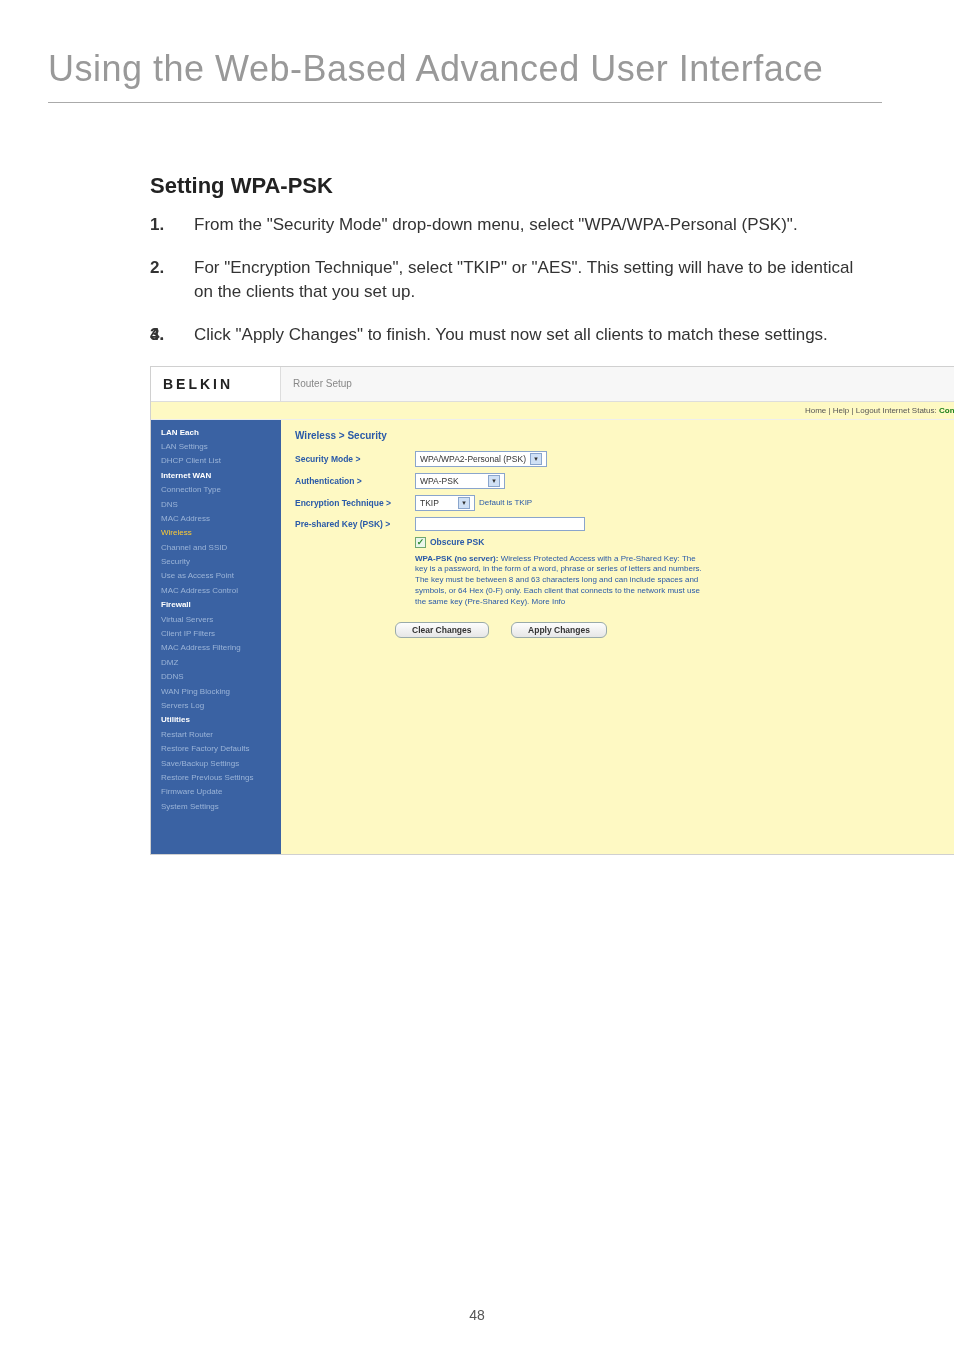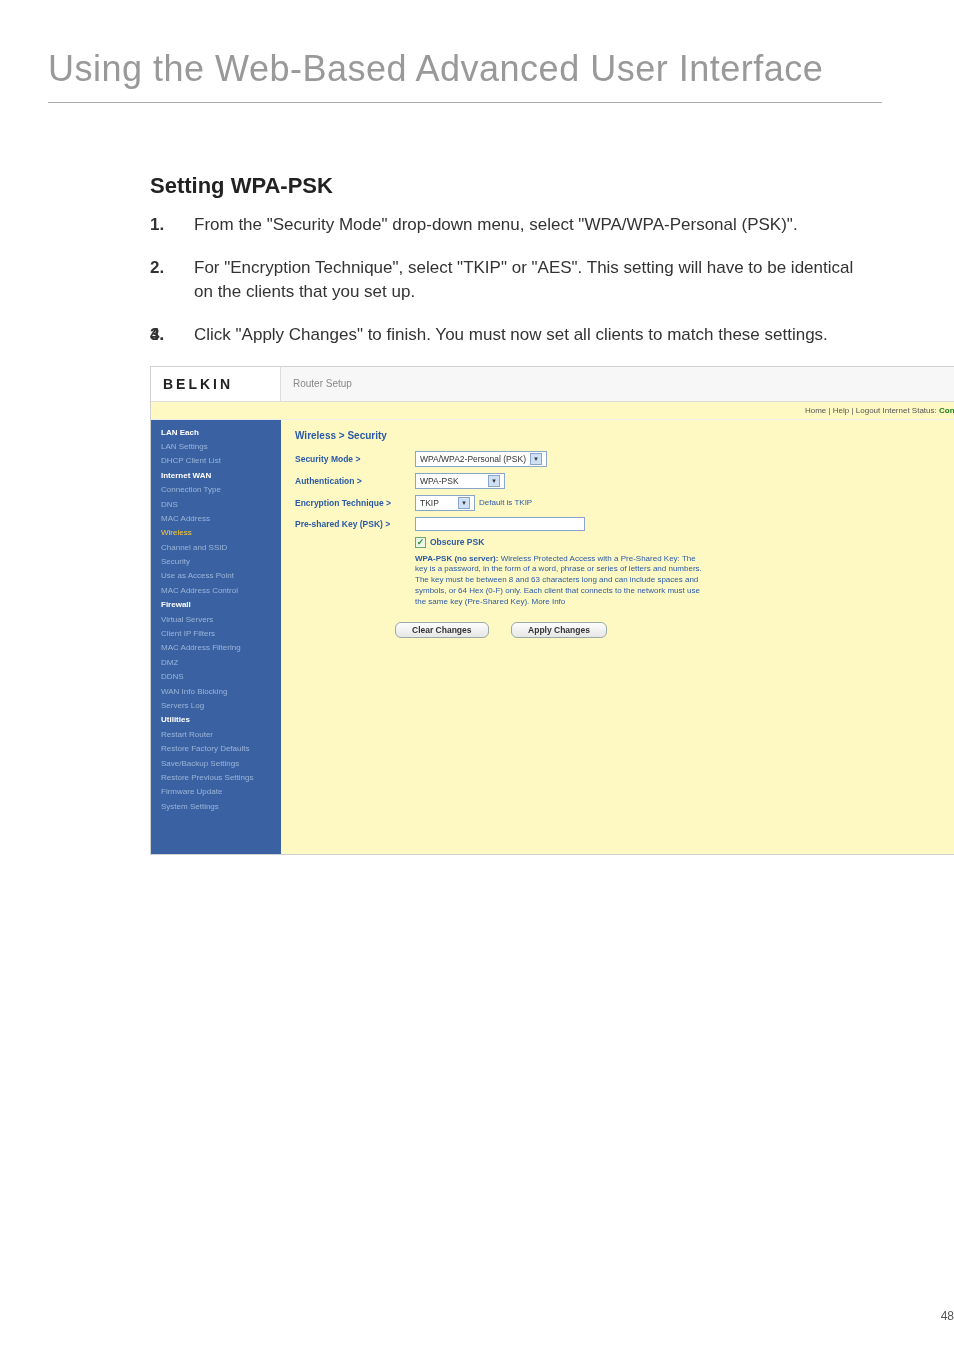--- a/index.html
+++ b/index.html
@@ -161,22 +161,22 @@
     font-size: 8.5px;
     color:#333;
     border-radius: 6px;
     margin-right: 20px;
     font-weight: bold;
   }
   .page-num {
     position: absolute;
     bottom: 40px;
     width: 100%;
-    text-align: right;
-    font-size: 12px;
+    text-align: center;
+    font-size: 14px;
     color: #555;
   }
 </style>
 </head>
 <body>
 
 <div class="page-title">Using the Web-Based Advanced User Interface</div>
 <hr class="title-rule">
 
 <div class="content">
@@ -211,21 +211,21 @@
         <div class="sb-item sb-dim">Channel and SSID</div>
         <div class="sb-item sb-dim">Security</div>
         <div class="sb-item sb-dim">Use as Access Point</div>
         <div class="sb-item sb-dim">MAC Address Control</div>
         <div class="sb-item sb-head">Firewall</div>
         <div class="sb-item sb-dim">Virtual Servers</div>
         <div class="sb-item sb-dim">Client IP Filters</div>
         <div class="sb-item sb-dim">MAC Address Filtering</div>
         <div class="sb-item sb-dim">DMZ</div>
         <div class="sb-item sb-dim">DDNS</div>
-        <div class="sb-item sb-dim">WAN Info Blocking</div>
+        <div class="sb-item sb-dim">WAN Ping Blocking</div>
         <div class="sb-item sb-dim">Servers Log</div>
         <div class="sb-item sb-head">Utilities</div>
         <div class="sb-item sb-dim">Restart Router</div>
         <div class="sb-item sb-dim">Restore Factory Defaults</div>
         <div class="sb-item sb-dim">Save/Backup Settings</div>
         <div class="sb-item sb-dim">Restore Previous Settings</div>
         <div class="sb-item sb-dim">Firmware Update</div>
         <div class="sb-item sb-dim">System Settings</div>
       </div>
     <div class="main">

